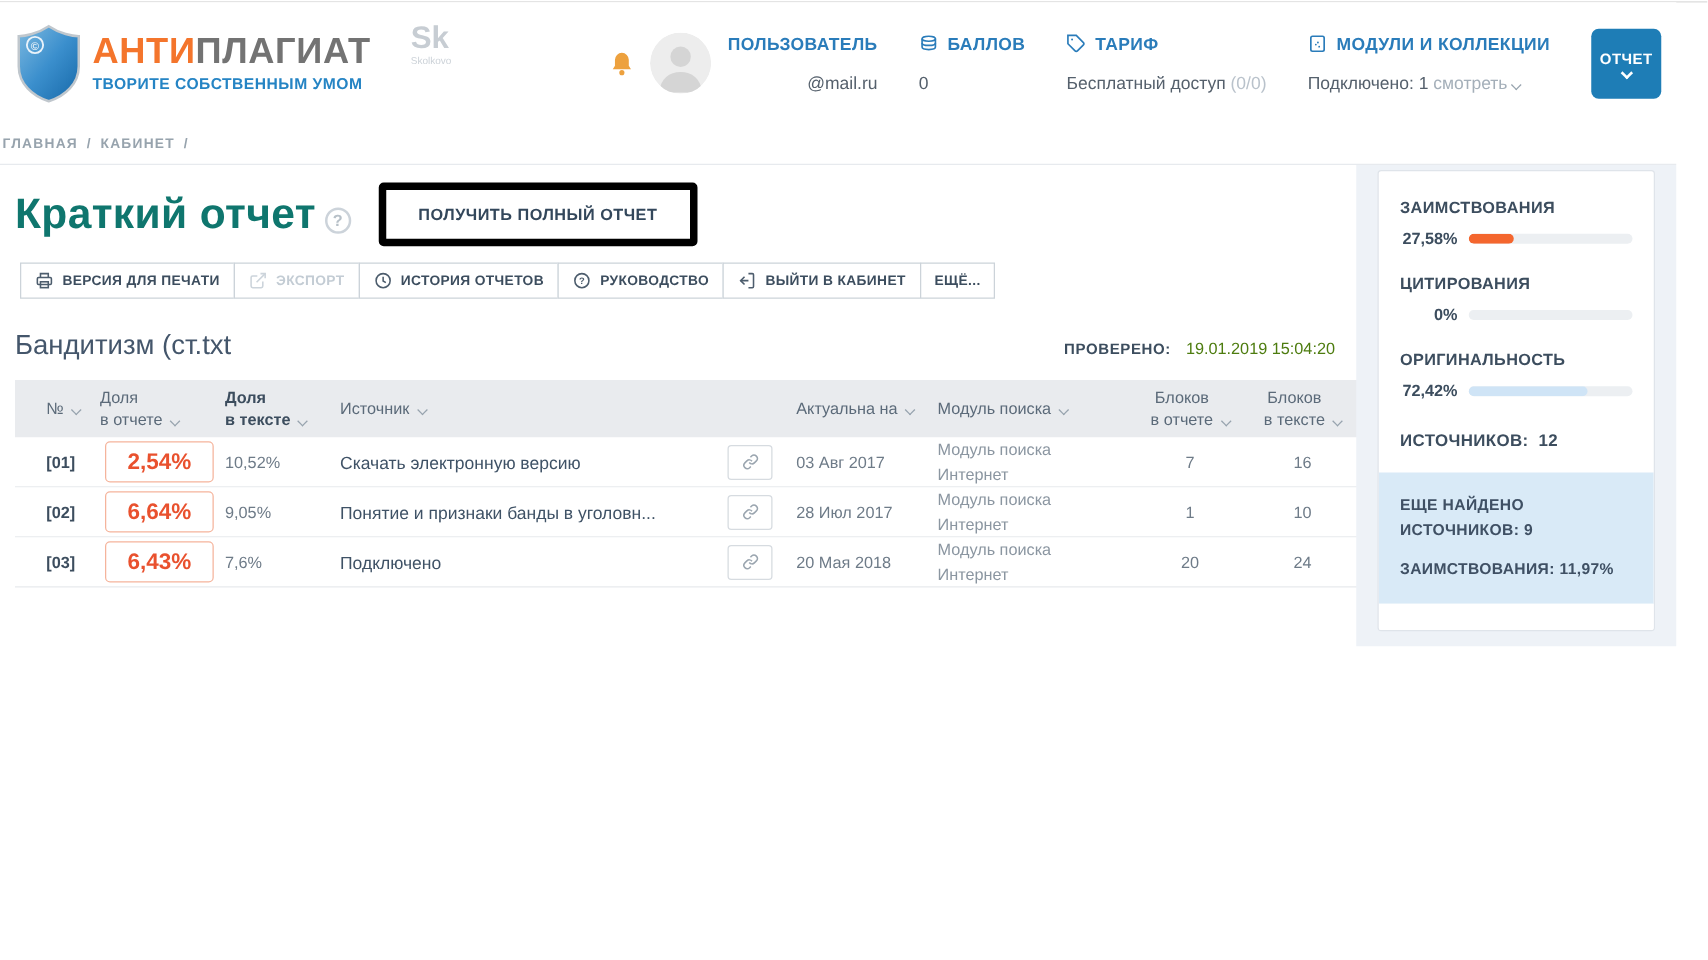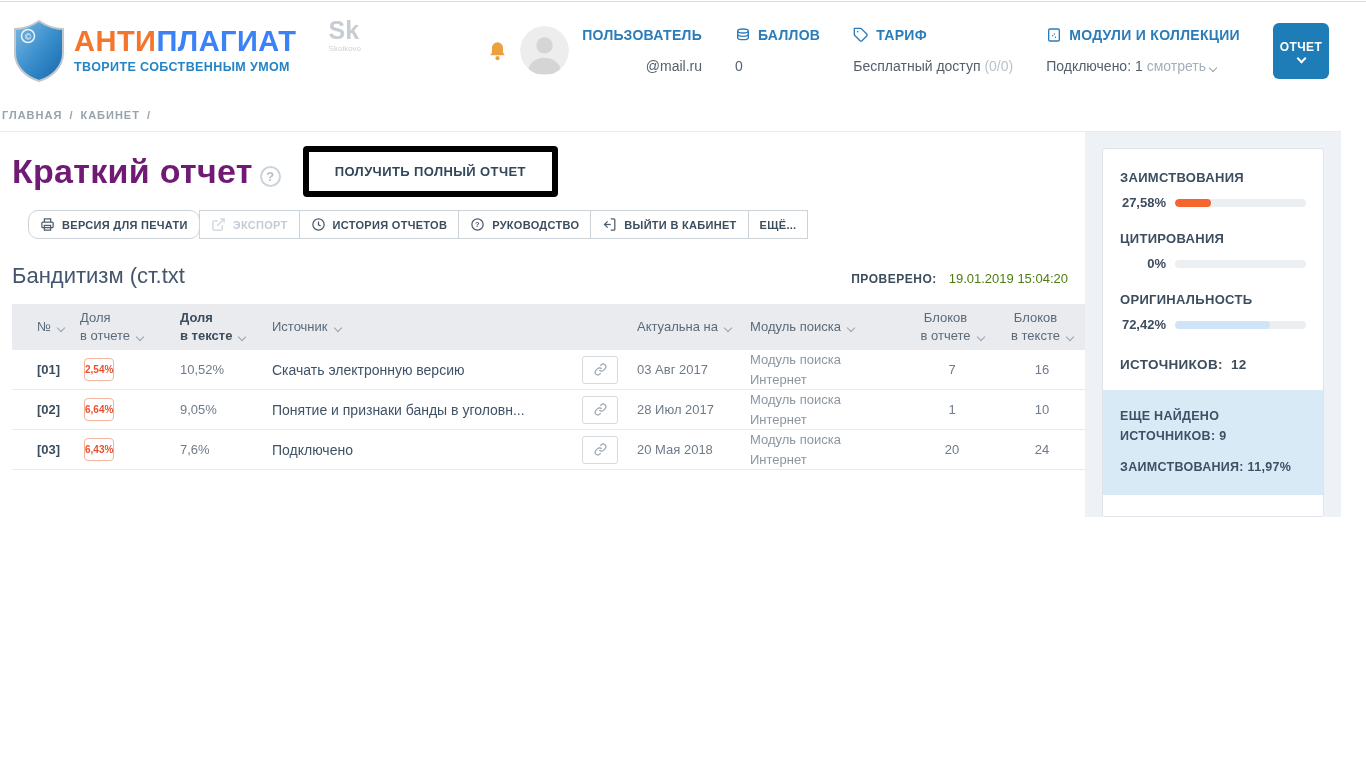--- a/index.html
+++ b/index.html
@@ -6,21 +6,21 @@
   html, body { width: 1366px; height: 768px; background: #fff; overflow: hidden;
     font-family: "Liberation Sans", sans-serif; color: #3c4d5e; }
   .topline { height: 2px; border-bottom: 1px solid #dcdcdc; width: 1366px; }
   .page { width: 1341px; background: #fff; }
 
   
   .header { height: 97px; display: flex; align-items: center; padding: 0 12px; background: #fff; }
   .logo { display: flex; align-items: center; gap: 8px; cursor: pointer; }
   .logo-text .logo-title { font-size: 29px; font-weight: bold; letter-spacing: .5px; line-height: 1; }
   .logo-title .accent { color: #f4752c; }
-  .logo-title .rest { color: #3b82f6; }
+  .logo-title .rest { color: #737373; }
   .logo-tagline { font-size: 12.5px; font-weight: bold; color: #2584c4; letter-spacing: .4px; margin-top: 4px; }
   .sk { margin-left: 32px; align-self: flex-start; margin-top: 16px; text-align: left; }
   .sk-big { font-size: 25px; font-weight: bold; color: #c7cdd3; line-height: 1; }
   .sk-small { font-size: 8px; color: #ccd2d8; margin-top: 1px; }
 
   .hdr-right { margin-left: auto; display: flex; align-items: center; gap: 33px; }
   .user-group { display: flex; align-items: center; gap: 13px; }
   .hdr-item { display: flex; flex-direction: column; gap: 15px; }
   .hdr-label { display: flex; align-items: center; gap: 7px; font-size: 14px; font-weight: bold;
     color: #2a7cba; letter-spacing: .3px; white-space: nowrap; }
@@ -40,33 +40,33 @@
   
   .breadcrumb { height: 33px; display: flex; align-items: center; gap: 7px; padding: 0 2px;
     border-bottom: 1px solid #e7eaee; font-size: 11px; font-weight: bold; letter-spacing: 1px; color: #97a3ad; }
   .breadcrumb a { color: #97a3ad; text-decoration: none; cursor: pointer; }
 
   
   .main { display: flex; align-items: stretch; min-height: 385px; }
   .content { flex: 1; padding-left: 12px; min-width: 0; }
 
   .title-row { margin-top: 14px; display: flex; align-items: center; }
-  .page-title { font-size: 34px; font-weight: bold; color: #701a75; letter-spacing: .3px; }
+  .page-title { font-size: 34px; font-weight: bold; color: #0f766e; letter-spacing: .3px; }
   .help-circle { width: 21px; height: 21px; border: 2px solid #ccd3da; border-radius: 50%;
     color: #b7c0c8; font-size: 13px; font-weight: bold; display: flex; align-items: center;
     justify-content: center; margin-left: 7px; margin-top: 10px; cursor: pointer; }
   .full-report-btn { margin-left: 22px; padding: 12px 26px; background: #fff; border: 6px solid #000000;
     border-radius: 4px; font-family: inherit; font-size: 13px; font-weight: bold; color: #33475b;
     letter-spacing: .4px; cursor: pointer; }
 
   .toolbar { margin-top: 13px; display: flex; }
   .tb-btn { display: flex; align-items: center; gap: 7px; height: 29px; padding: 0 11px;
     background: #fff; border: 1px solid #ccd3d9; margin-left: -1px; font-family: inherit;
     font-size: 11px; font-weight: bold; color: #3c4d5e; letter-spacing: .3px; cursor: pointer; white-space: nowrap; }
-  .tb-btn:first-child { margin-left: 16px; border-radius: 10px; }
+  .tb-btn:first-child { margin-left: 4px; }
   .tb-btn svg { width: 15px; height: 15px; stroke: #4d5d6d; }
   .tb-btn.disabled { color: #c3ccd4; }
   .tb-btn.disabled svg { stroke: #ccd4db; }
 
   .doc-row { margin-top: 24px; display: flex; align-items: baseline; padding-right: 17px; }
   .doc-title { font-size: 22px; color: #44566b; font-weight: 400; }
   .checked { margin-left: auto; display: flex; align-items: flex-end; gap: 12px; }
   .checked-label { font-size: 12px; font-weight: bold; color: #3c4d5e; letter-spacing: .5px; }
   .checked-value { font-size: 13px; color: #4d7c0f; }
 
@@ -83,31 +83,31 @@
   .c3 { width: 92px; }
   .c4 { flex: 1 1 auto; min-width: 0; }
   .c5 { width: 48px; }
   .c6 { width: 120px; padding-left: 7px; }
   .c7 { width: 157px; }
   .c8 { width: 90px; text-align: center; }
   .c9 { width: 90px; text-align: center; }
   .trow { display: flex; align-items: center; height: 40px; border-bottom: 1px solid #e7eaed;
     font-size: 13px; color: #6e7b88; background: #fff; }
   .num { font-weight: bold; color: #3c4d5e; }
-  .badge { display: inline-block; margin-left: 4px; padding: 5px 0; border: 1px solid #f5b49c;
-    border-radius: 4px; background: #fff; color: #e9512e; font-weight: bold; font-size: 10px;
+  .badge { display: inline-block; margin-left: 4px; padding: 5px 17px; border: 1px solid #f5b49c;
+    border-radius: 4px; background: #fff; color: #e9512e; font-weight: bold; font-size: 18px;
     font-family: inherit; cursor: pointer; }
   .src { font-size: 14px; color: #3f5266; overflow: hidden; text-overflow: ellipsis; white-space: nowrap; padding-right: 8px; }
   .linkbox { width: 36px; height: 28px; border: 1px solid #d6dbe0; border-radius: 3px; background: #fff;
     display: flex; align-items: center; justify-content: center; cursor: pointer; }
   .linkbox svg { width: 13px; height: 13px; stroke: #9aa5af; }
   .mod { font-size: 13px; color: #8b96a1; white-space: pre-line; line-height: 1.5; }
 
   
-  .sidebar { width: 256px; background: #eef2f7; padding-top: 16px; }
+  .sidebar { width: 256px; background: #eef2f7; padding-top: 4px; }
   .card { width: 222px; margin: 0 auto; background: #fff; border: 1px solid #dfe4ea; border-radius: 3px;
     overflow: hidden; padding-top: 21px; }
   .metric { padding: 0 17px; margin-bottom: 21px; }
   .m-label { font-size: 13px; font-weight: bold; color: #3c4d5e; letter-spacing: .3px; margin-bottom: 10px; }
   .m-row { display: flex; align-items: center; }
   .m-val { width: 46px; text-align: right; font-size: 13px; font-weight: bold; color: #3c4d5e; flex-shrink: 0; }
   .m-bar { flex: 1; height: 8px; background: #eceff2; border-radius: 4px; margin-left: 9px; overflow: hidden; }
   .m-fill { height: 100%; border-radius: 4px; }
   .sources-row { padding: 4px 17px 18px; font-size: 13.5px; font-weight: bold; color: #3c4d5e; letter-spacing: .3px; }
   .extra-box { background: #d9eaf7; padding: 16px 17px 18px; font-size: 12.5px; font-weight: bold;

